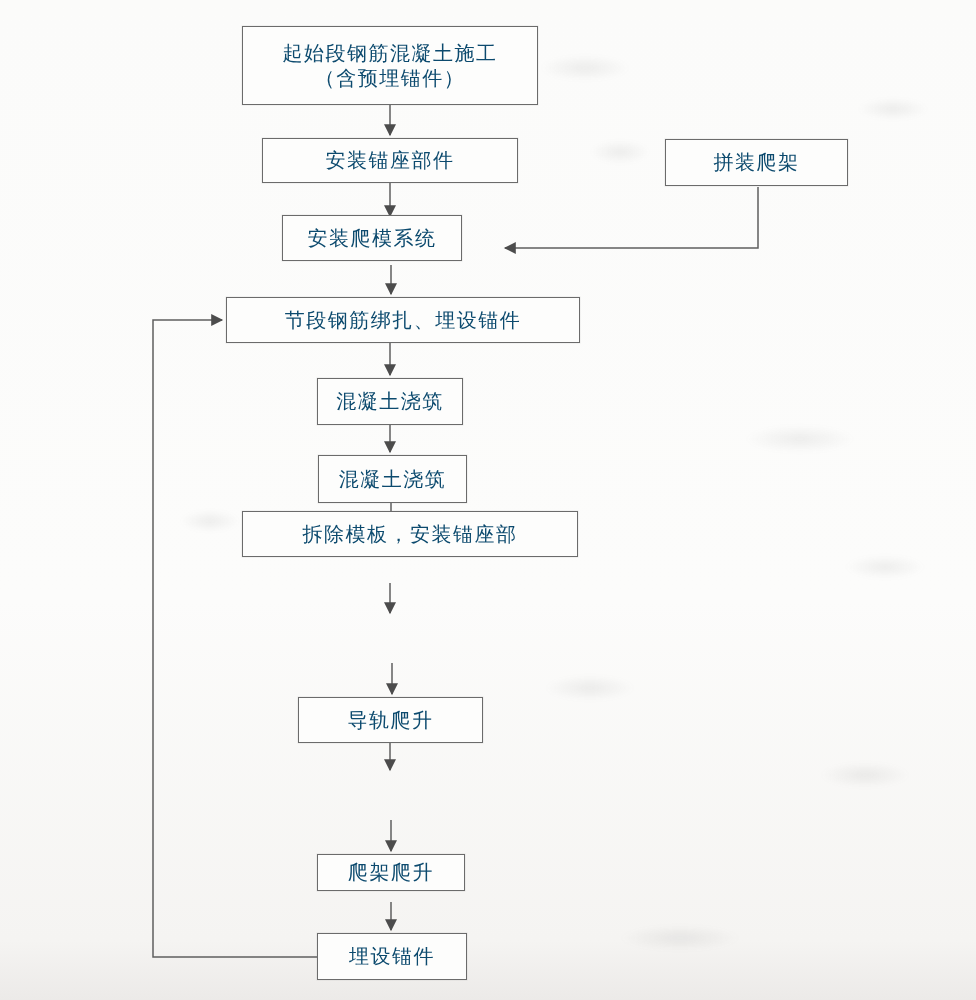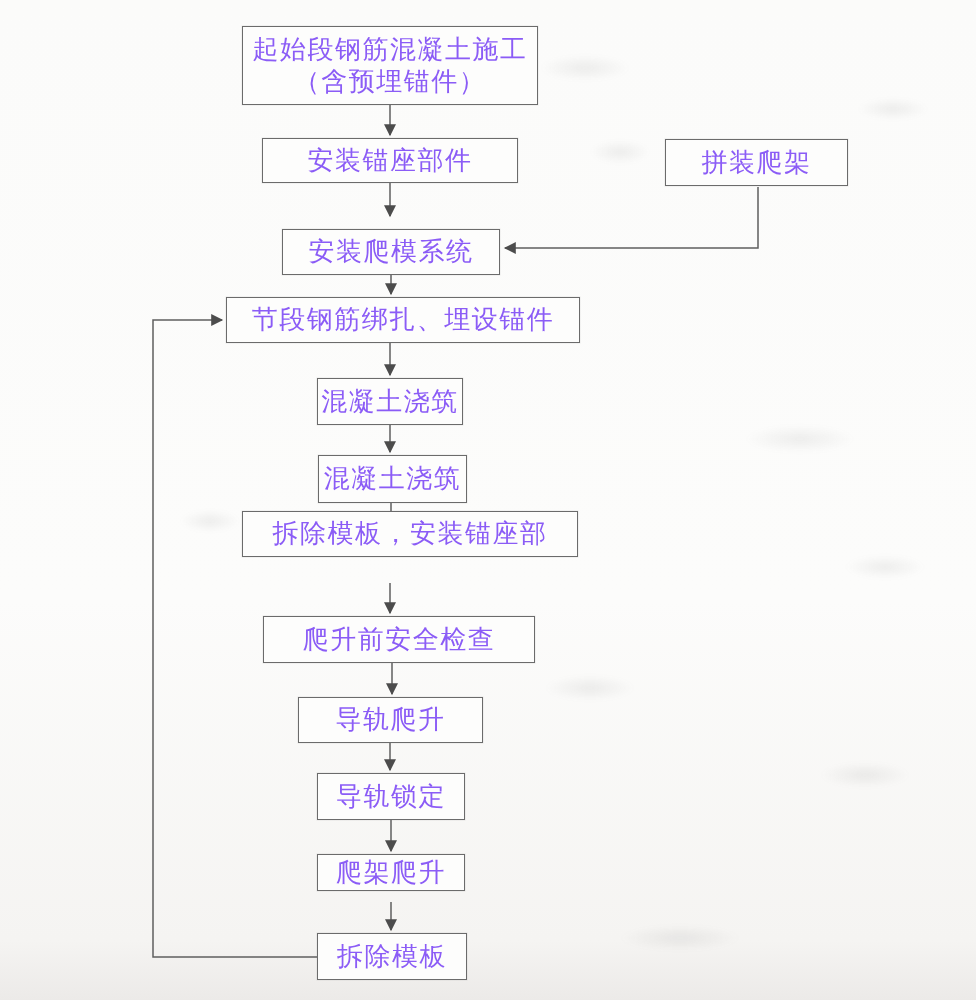--- a/index.html
+++ b/index.html
@@ -22,32 +22,32 @@
     pointer-events: none;
   }
   .node {
     position: absolute;
     display: flex;
     align-items: center;
     justify-content: center;
     text-align: center;
     border: 1.6px solid #6b6b6b;
     background: #fdfdfc;
-    color: #8b5cf6;
-    font-size: 26px;
-    line-height: 32px;
+    color: #0c4a6e;
+    font-size: 20px;
+    line-height: 25px;
     letter-spacing: 1.5px;
     white-space: pre-line;
     box-shadow: 0 0 0 0.5px rgba(120,120,120,0.15);
   }
   
   .n-start        { left: 242px; top:  26px; width: 296px; height: 79px; }
   .n-anchor-seat  { left: 262px; top: 138px; width: 256px; height: 45px; }
   .n-assemble     { left: 665px; top: 139px; width: 183px; height: 47px; }
-  .n-system       { left: 282px; top: 229px; width: 218px; height: 46px; text-align: right; }
+  .n-system       { left: 282px; top: 215px; width: 180px; height: 46px; text-align: right; }
   .n-rebar        { left: 226px; top: 297px; width: 354px; height: 46px; }
   .n-formwork     { left: 317px; top: 378px; width: 146px; height: 47px; }
   .n-concrete     { left: 318px; top: 455px; width: 149px; height: 48px; text-align: right; }
   .n-remove       { left: 242px; top: 511px; width: 336px; height: 46px; }
   .n-safety       { left: 263px; top: 616px; width: 272px; height: 47px; }
   .n-rail-climb   { left: 298px; top: 697px; width: 185px; height: 46px; }
   .n-rail-lock    { left: 317px; top: 773px; width: 148px; height: 47px; }
   .n-frame-climb  { left: 317px; top: 854px; width: 148px; height: 37px; }
   .n-frame-lock   { left: 317px; top: 933px; width: 150px; height: 47px; }
 
@@ -100,25 +100,23 @@
 
   <div class="node n-start">起始段钢筋混凝土施工
 （含预埋锚件）</div>
   <div class="node n-anchor-seat">安装锚座部件</div>
   <div class="node n-assemble">拼装爬架</div>
   <div class="node n-system">安装爬模系统</div>
   <div class="node n-rebar">节段钢筋绑扎、埋设锚件</div>
   <div class="node n-formwork">混凝土浇筑</div>
   <div class="node n-concrete">混凝土浇筑</div>
   <div class="node n-remove">拆除模板，安装锚座部</div>
-  <div class="node n-safety">爬升前安全检查</div>
   <div class="node n-rail-climb">导轨爬升</div>
-  <div class="node n-rail-lock">导轨锁定</div>
   <div class="node n-frame-climb">爬架爬升</div>
-  <div class="node n-frame-lock">拆除模板</div>
+  <div class="node n-frame-lock">埋设锚件</div>
 
   <div class="smudge s1"></div>
   <div class="smudge s2"></div>
   <div class="smudge s3"></div>
   <div class="smudge s4"></div>
   <div class="smudge s5"></div>
   <div class="smudge s6"></div>
   <div class="smudge s7"></div>
   <div class="smudge s8"></div>
   <div class="smudge s9"></div>

